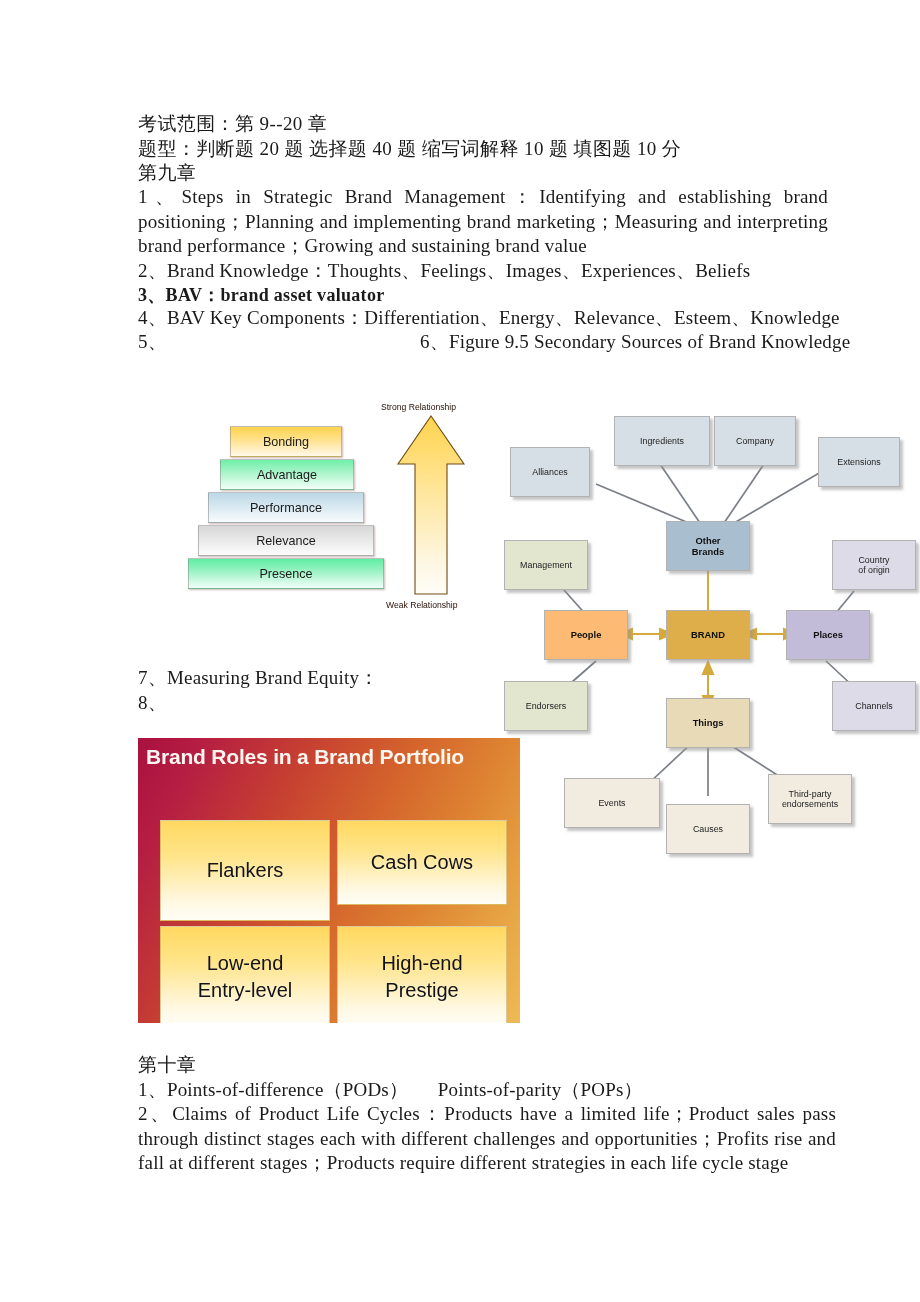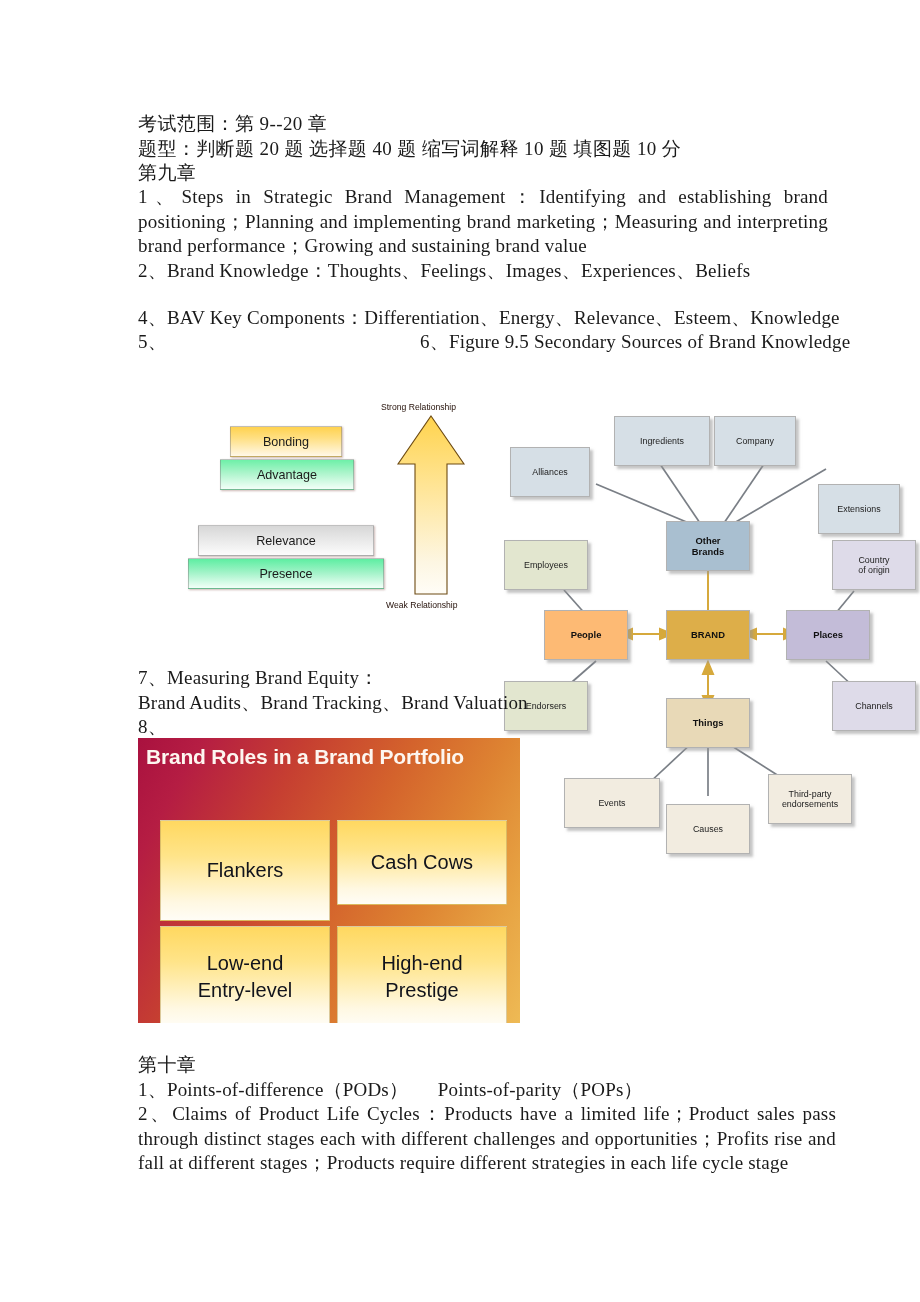--- a/index.html
+++ b/index.html
@@ -190,20 +190,23 @@
   </div>
 
   <div class="txt-block" style="top:185px; width:690px;">
     <div class="line just">1、Steps in Strategic Brand Management：Identifying and establishing brand positioning；Planning and implementing brand marketing；Measuring and interpreting brand performance；Growing and sustaining brand value</div>
   </div>
 
   <div class="txt-block" style="top:259px;">
     <div class="line">2、Brand Knowledge：Thoughts、Feelings、Images、Experiences、Beliefs</div>
   </div>
 
+  <div class="txt-block" style="top:281px;">
+    <div class="line bav">3、BAV：brand asset valuator</div>
+  </div>
 
   <div class="txt-block" style="top:306px;">
     <div class="line">4、BAV Key Components：Differentiation、Energy、Relevance、Esteem、Knowledge</div>
   </div>
 
   <div class="txt-block" style="top:330px;">
     <div class="row-5">
       <div class="line a">5、</div>
       <div class="line b">6、Figure 9.5 Secondary Sources of Brand Knowledge</div>
     </div>
@@ -226,20 +229,23 @@
       </defs>
       <polygon points="36,2 69,50 52,50 52,180 20,180 20,50 3,50" fill="url(#arrGrad)" stroke="#6d4a12" stroke-width="1.1"></polygon>
     </svg>
 
     <div class="pyr-bar" id="bar-bonding">
       <span>Bonding</span>
     </div>
     <div class="pyr-bar" id="bar-advantage">
       <span>Advantage</span>
     </div>
+    <div class="pyr-bar" id="bar-performance">
+      <span>Performance</span>
+    </div>
     <div class="pyr-bar" id="bar-relevance">
       <span>Relevance</span>
     </div>
     <div class="pyr-bar" id="bar-presence">
       <span>Presence</span>
     </div>
   </div>
 
   <div id="fig-sources">
 
@@ -286,31 +292,31 @@
 
     <div class="node lvl2 c-blue-l" style="left:14px; top:51px; width:80px; height:50px;">
       <span>Alliances</span>
     </div>
     <div class="node lvl2 c-blue-l" style="left:118px; top:20px; width:96px; height:50px;">
       <span>Ingredients</span>
     </div>
     <div class="node lvl2 c-blue-l" style="left:218px; top:20px; width:82px; height:50px;">
       <span>Company</span>
     </div>
-    <div class="node lvl2 c-blue-l" style="left:322px; top:41px; width:82px; height:50px;margin-top:47px;">
+    <div class="node lvl2 c-blue-l" style="left:322px; top:41px; width:82px; height:50px;">
       <span>Extensions</span>
     </div>
 
     <div class="node hub c-blue-m" style="left:170px; top:125px; width:84px; height:50px; flex-direction:column;">
       <span>Other</span>
       <span>Brands</span>
     </div>
 
     <div class="node lvl2 c-olive-l" style="left:8px; top:144px; width:84px; height:50px;">
-      <span>Employees</span>
+      <span>Management</span>
     </div>
     <div class="node hub c-olive-m" style="left:48px; top:214px; width:84px; height:50px;">
       <span>People</span>
     </div>
     <div class="node lvl2 c-olive-l" style="left:8px; top:285px; width:84px; height:50px;">
       <span>Endorsers</span>
     </div>
 
     <div class="node hub c-gold" style="left:170px; top:214px; width:84px; height:50px;">
       <span>BRAND</span>
@@ -338,21 +344,20 @@
       <span>Causes</span>
     </div>
     <div class="node lvl2 c-tan-l" style="left:272px; top:378px; width:84px; height:50px; flex-direction:column;">
       <span>Third-party</span>
       <span>endorsements</span>
     </div>
   </div>
 
   <div class="txt-block" style="top:666px; width:340px;">
     <div class="line">7、Measuring Brand Equity：</div>
-    <div class="line">Brand Audits、Brand Tracking、Brand Valuation</div>
     <div class="line">8、</div>
   </div>
 
   <div id="fig-portfolio">
     <div id="port-title">Brand Roles in a Brand Portfolio</div>
 
     <div class="port-cell" id="cell-flankers">
       <span>Flankers</span>
     </div>
     <div class="port-cell" id="cell-cashcows">

